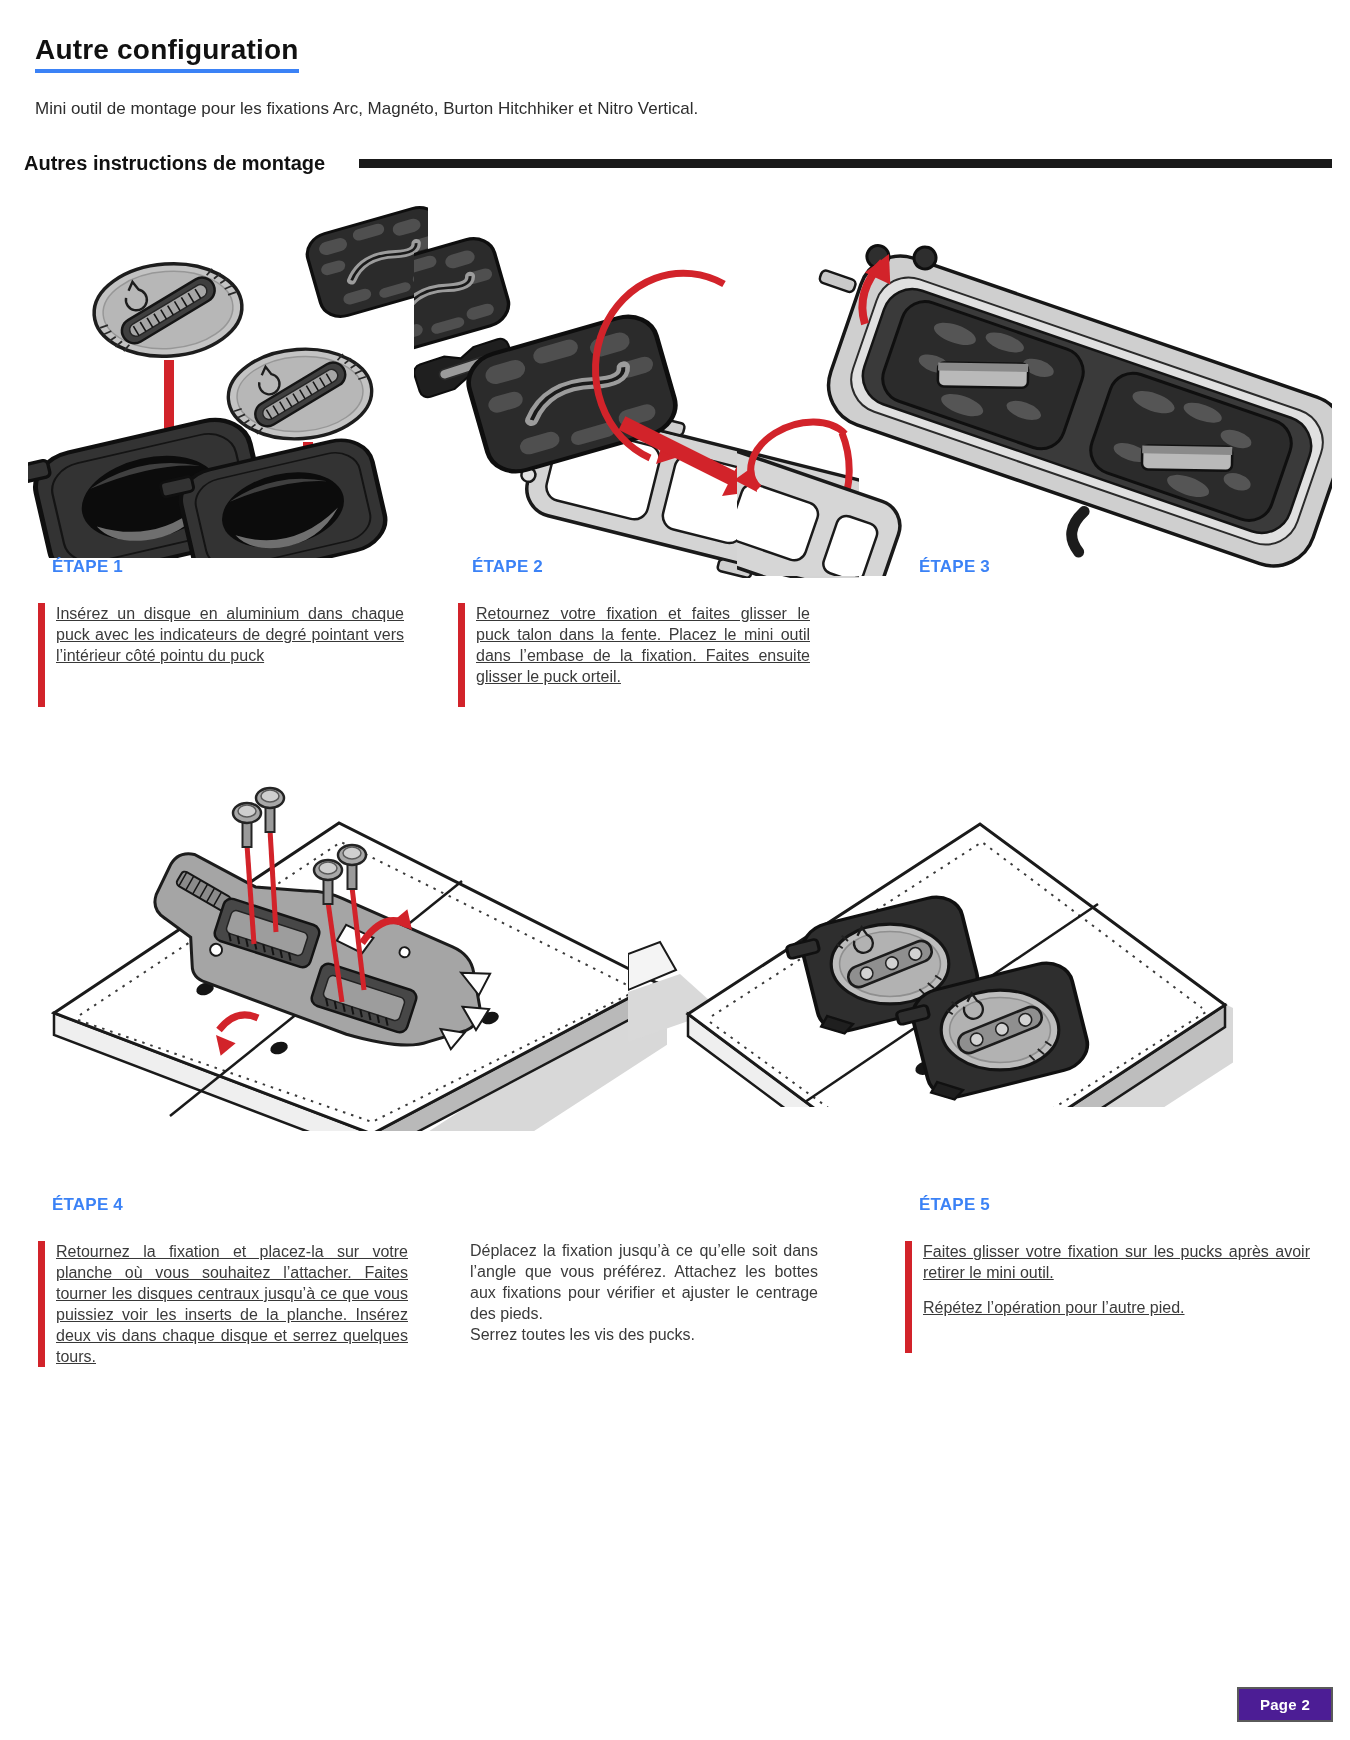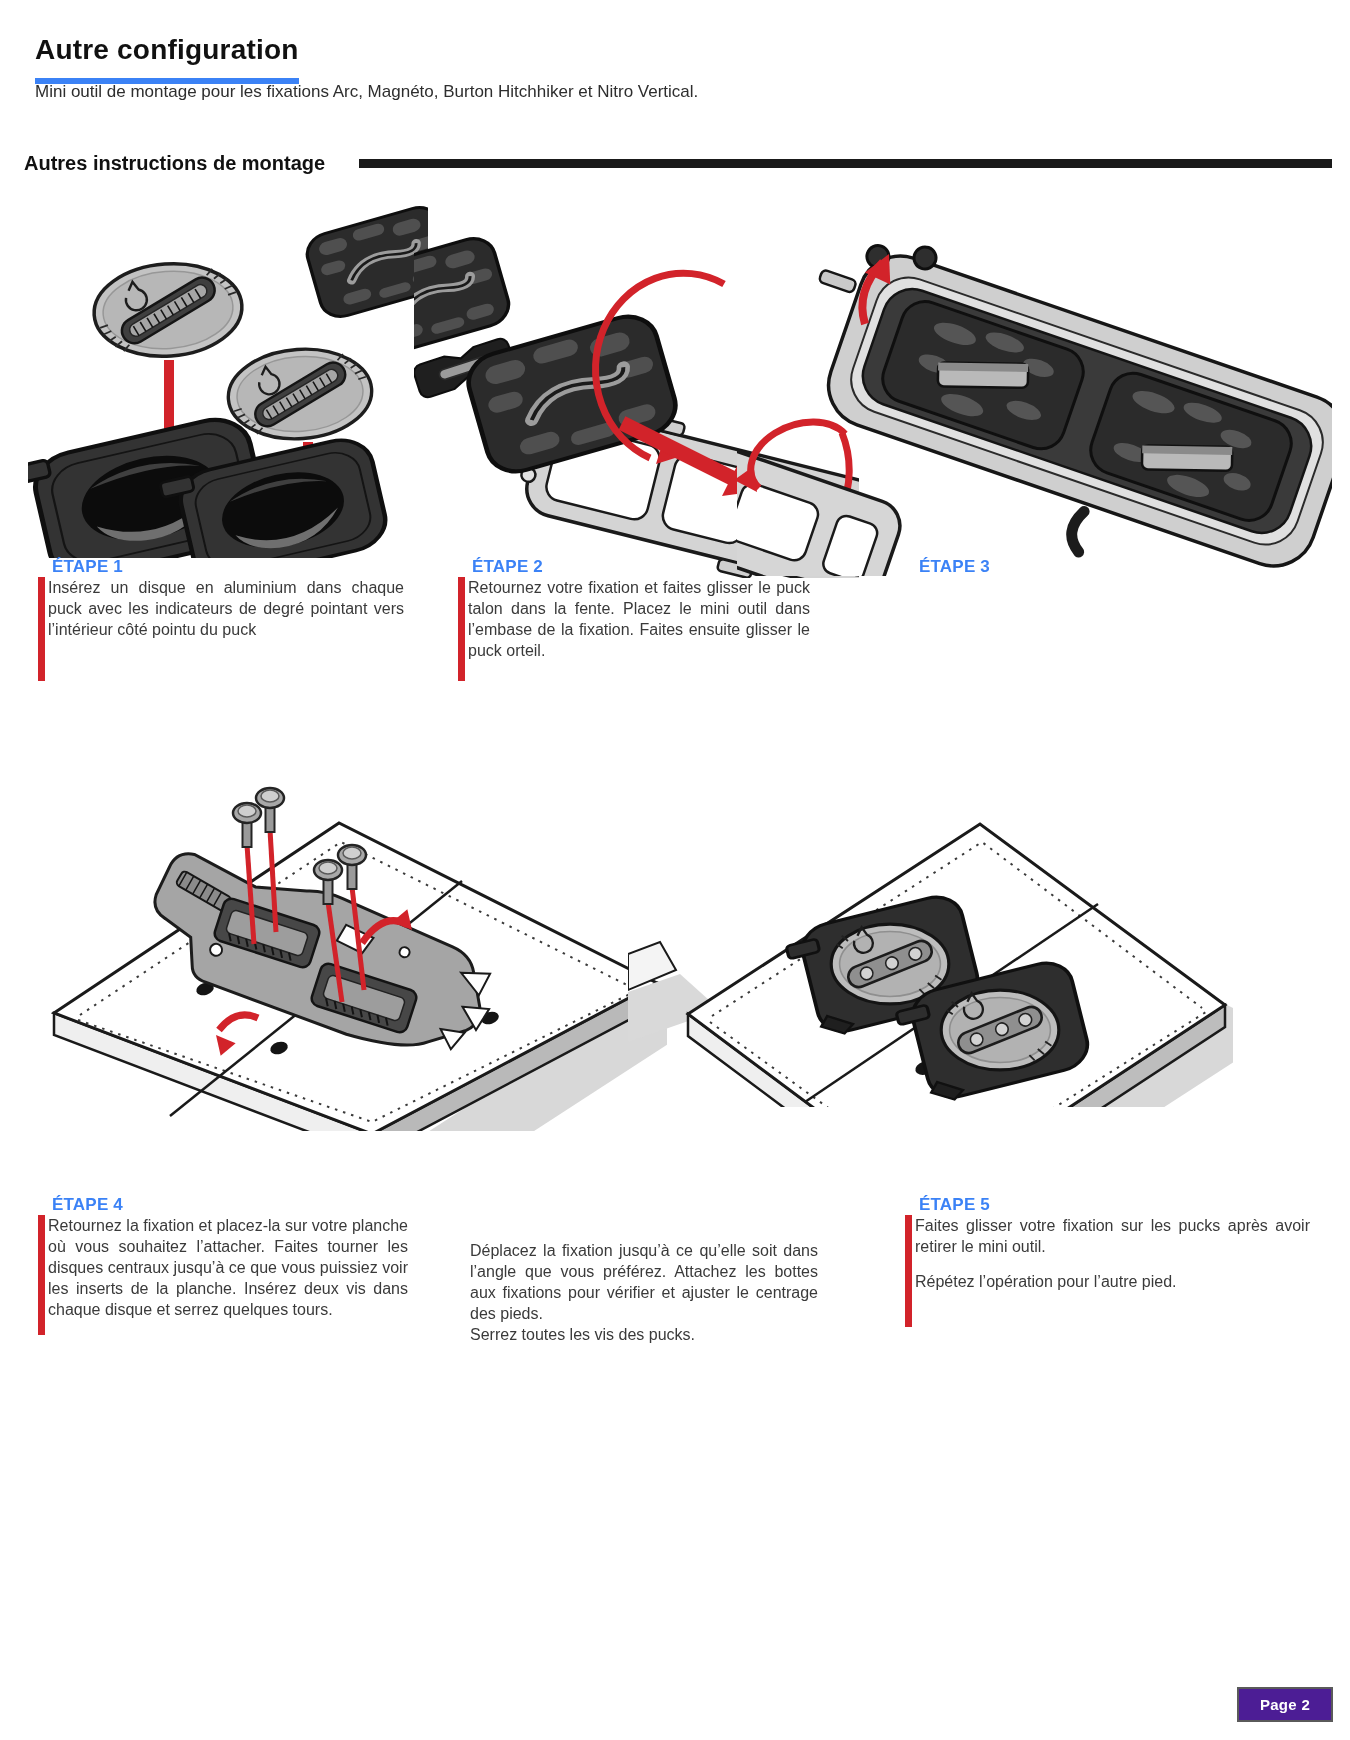--- a/index.html
+++ b/index.html
@@ -6,39 +6,40 @@
   html,body { background:#ffffff; }
   body {
     width:1350px; height:1740px; position:relative;
     font-family:"Liberation Sans", sans-serif;
     color:#383838;
   }
   .abs { position:absolute; }
   .page-title {
     left:35px; top:34px;
     font-size:28px; font-weight:bold; color:#111;
-    display:inline-block; border-bottom:6px solid #3b82f6; padding-bottom:12px;
+    display:inline-block; border-bottom:4px solid #3b82f6; padding-bottom:3px;
     letter-spacing:.2px;
   }
-  .subtitle { left:35px; top:82px; font-size:17px; color:#2e2e2e; }
+  .subtitle { left:35px; top:99px; font-size:17px; color:#2e2e2e; }
   .section-row {
     left:24px; top:152px; width:1308px;
     display:flex; align-items:center; gap:34px;
   }
   .section-title { font-size:20px; font-weight:bold; color:#111; white-space:nowrap; }
   .section-rule { flex:1; height:9px; background:#1a1a1a; }
   .step { }
   .step h3 {
     color:#3b82f6; font-size:17px; font-weight:bold;
     margin-left:14px; letter-spacing:.2px;
   }
   .step-body {
-    margin-top:0;
+    margin-top:26px;
     border-left:7px solid #d2232a;
-    padding-left:3px;
+    padding-left:11px;
+    text-decoration:underline;
   }
   .mh104 { min-height:104px; }
   .mh120 { min-height:120px; }
   .mh112 { min-height:112px; }
   .step-body p, .plain-text p {
     font-size:16px; line-height:21px; text-align:justify; color:#3a3a3a;
   }
   .gap-para { margin-top:14px !important; }
   .page-badge {
     left:1237px; top:1687px; width:96px; height:35px;

